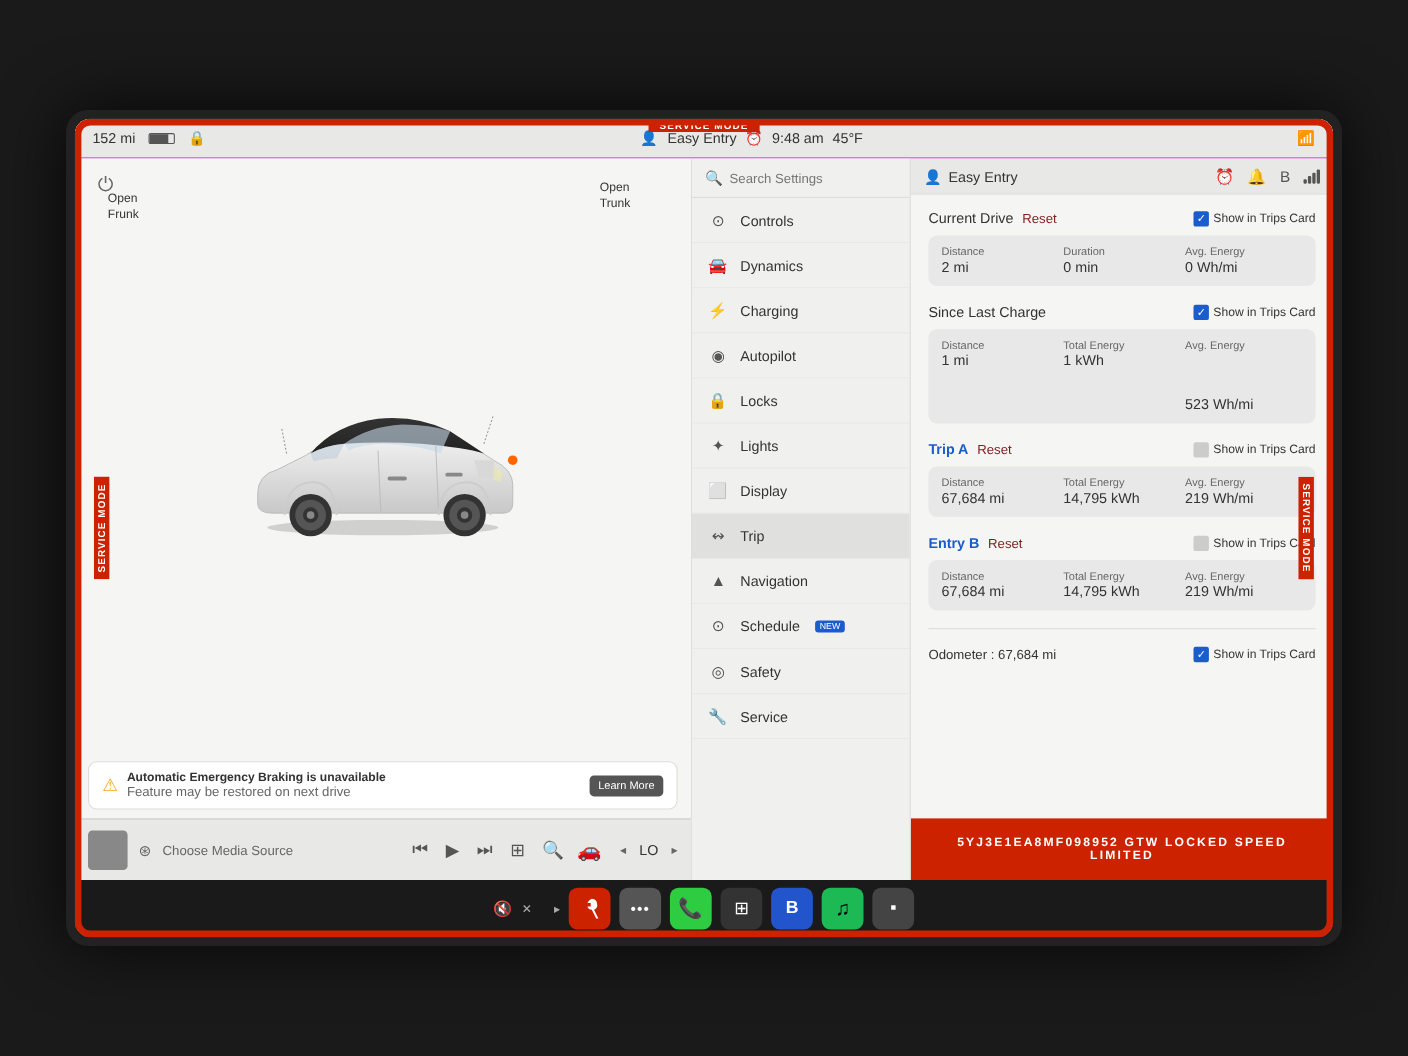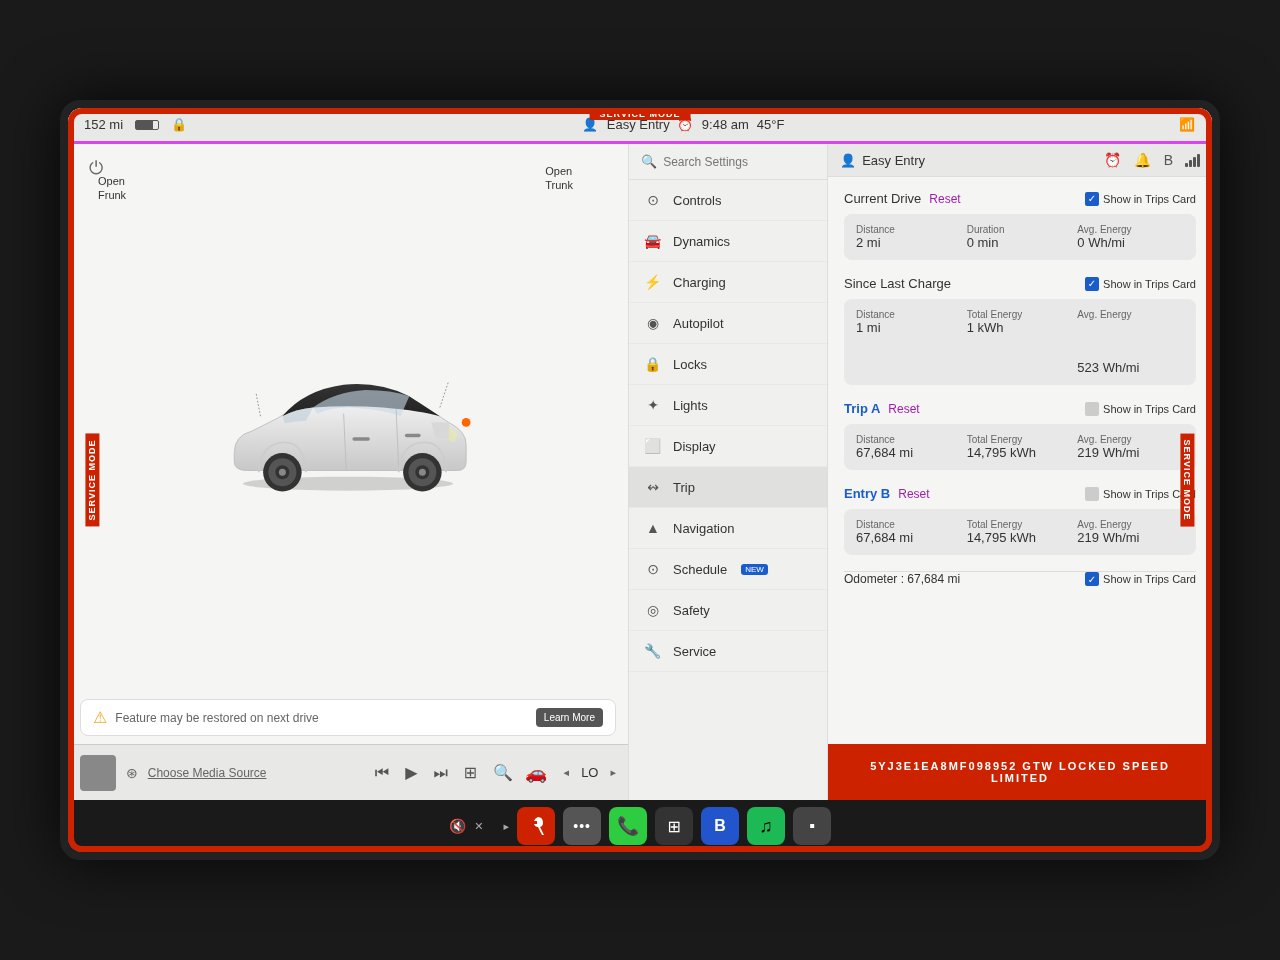--- a/index.html
+++ b/index.html
@@ -74,21 +74,21 @@
     }
 
     
     .status-bar {
       background: #e8e8e6;
       height: 36px;
       display: flex;
       align-items: center;
       justify-content: space-between;
       padding: 0 16px;
-      border-bottom: 3px solid #d946ef;
+      border-bottom: 1px solid #d946ef;
       flex-shrink: 0;
     }
     .service-mode-banner {
       position: absolute;
       top: 0;
       left: 50%;
       transform: translateX(-50%);
       background: #cc2200;
       color: white;
       font-size: 9px;
@@ -366,21 +366,21 @@
       color: #333;
       font-weight: 500;
     }
 
     .trip-title span.trip-name {
       color: #1a5ccc;
       font-weight: 600;
     }
 
     .reset-btn {
-      color: #a21caf;
+      color: #7f1d1d;
       font-size: 12px;
       cursor: pointer;
       background: none;
       border: none;
     }
 
     .show-trips-label {
       display: flex;
       align-items: center;
       gap: 4px;
@@ -433,21 +433,21 @@
     .stat-value.highlight {
       color: #333;
       margin-top: 40px;
     }
 
     .odometer-row {
       display: flex;
       align-items: center;
       justify-content: space-between;
       margin-top: 8px;
-      padding-top: 0;
+      padding-top: 16px;
       border-top: 1px solid #ddd;
     }
 
     .odometer-label {
       font-size: 12px;
       color: #333;
     }
 
     
     .service-bottom-bar {
@@ -598,30 +598,31 @@
 
             <line x1="60" y1="88" x2="55" y2="62" stroke="#888" stroke-width="1" stroke-dasharray="2,2"></line>
 
             <line x1="265" y1="78" x2="275" y2="48" stroke="#888" stroke-width="1" stroke-dasharray="2,2"></line>
           </svg>
         </div>
 
         <div class="emergency-banner">
           <span class="emergency-icon">⚠</span>
           <div class="emergency-text">
+            <div class="emergency-title">Automatic Emergency Braking is unavailable</div>
             <div class="emergency-subtitle">Feature may be restored on next drive</div>
           </div>
           <button class="learn-more-btn">Learn More</button>
         </div>
 
         <div class="bottom-bar">
           <div class="media-section">
             <div class="media-thumb"></div>
             <span style="font-size:14px; color:#666;">⊛</span>
-            <span style="font-size:12px; color:#666;text-decoration:underline;">Choose Media Source</span>
+            <span style="font-size:12px; color:#666;">Choose Media Source</span>
           </div>
           <button class="media-btn">⏮</button>
           <button class="media-btn">▶</button>
           <button class="media-btn">⏭</button>
           <button class="media-btn">⊞</button>
           <button class="media-btn">🔍</button>
 
           <span style="margin-left:auto; margin-right:8px;">
             <span style="font-size:18px;">🚗</span>
           </span>

